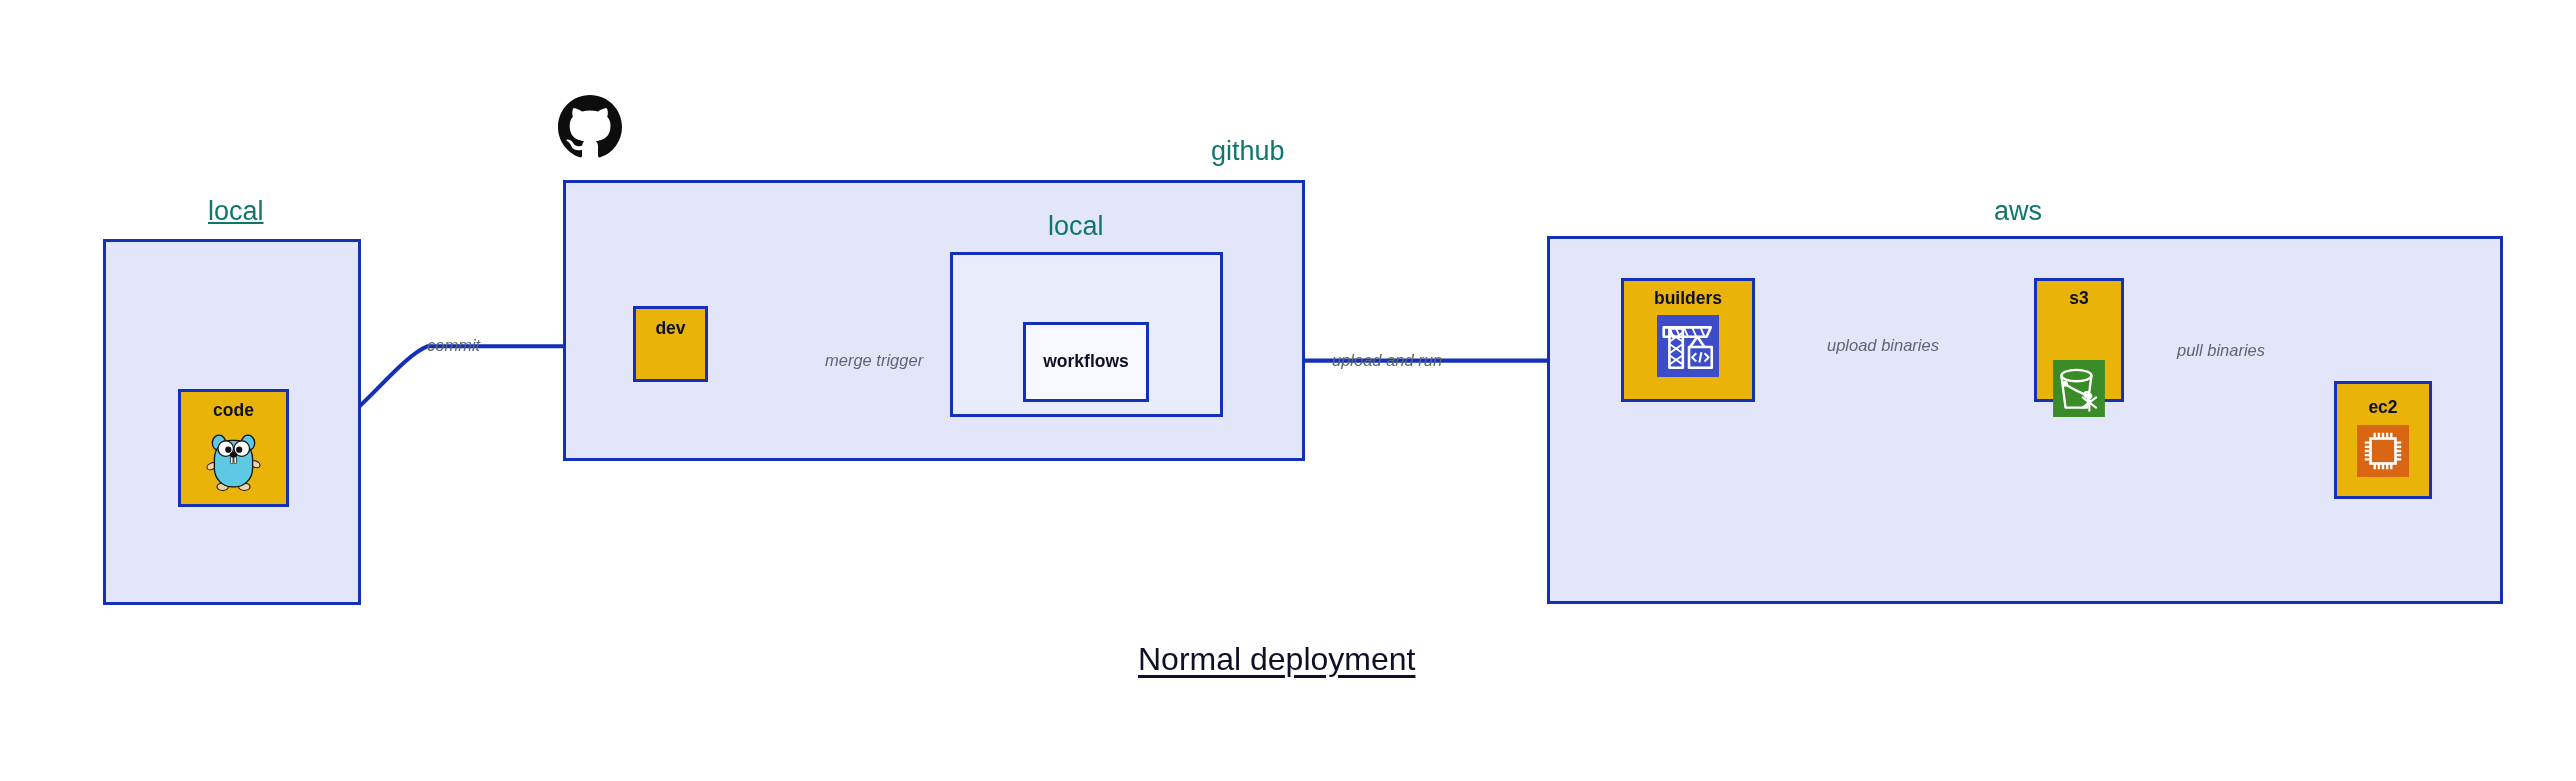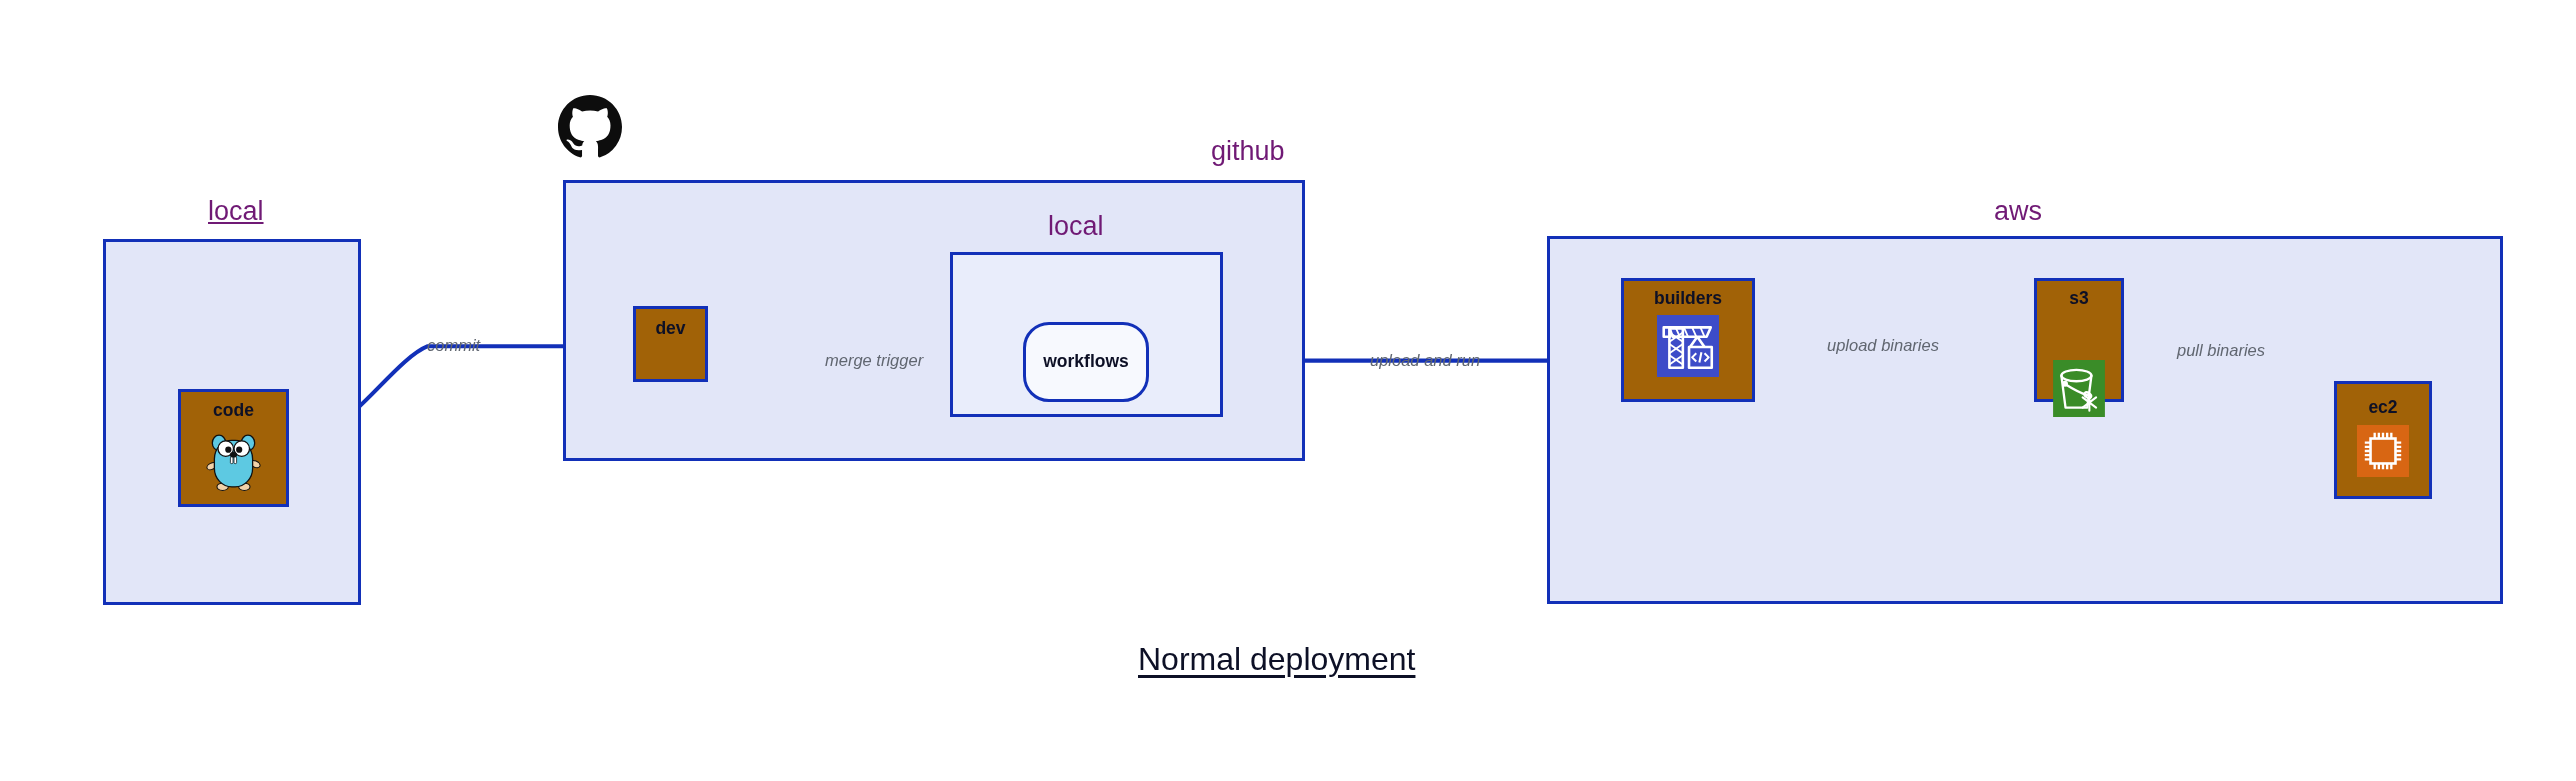--- a/index.html
+++ b/index.html
@@ -23,33 +23,33 @@
     position: absolute;
     box-sizing: border-box;
     border: 3.1px solid #1230B8;
     background: #E2E6F8;
   }
   .group.sub {
     background: #E9EDFB;
   }
   .group-label {
     position: absolute;
-    color: #701a75;
+    color: #0f766e;
     font-size: 27px;
     font-weight: 400;
     line-height: 1;
     white-space: nowrap;
   }
 
   
   .node {
     position: absolute;
     box-sizing: border-box;
     border: 3.1px solid #1230B8;
-    background: #a16207;
+    background: #eab308;
     display: flex;
     flex-direction: column;
     align-items: center;
   }
   .node-label {
     color: #0D1026;
     font-size: 17.5px;
     font-weight: 700;
     line-height: 1;
     white-space: nowrap;
@@ -179,21 +179,21 @@
   </div>
 
   <div class="node" style="left:633px; top:306px; width:75px; height:76px; padding-top:11.3px;">
     <div class="node-label">dev</div>
   </div>
 
   <div class="group sub" style="left:950px; top:252px; width:273px; height:165px;"></div>
   <div class="group-label" style="left:1048px; top:213px;">local</div>
 
   <div class="node" style="left:1023px; top:322px; width:126px; height:80px;
-              justify-content:center; background:#F7F9FE;border-radius:26px;">
+              justify-content:center; background:#F7F9FE;">
     <div class="node-label">workflows</div>
   </div>
 
   <div class="group" style="left:1547px; top:236px; width:956px; height:368px;"></div>
   <div class="group-label" style="left:1994px; top:198px;">aws</div>
 
   <div class="node" style="left:1621px; top:278px; width:134px; height:124px; padding-top:9.3px;">
     <div class="node-label">builders</div>
     <div class="node-icon" style="margin-top:7.2px;">
       <svg width="62" height="62" viewBox="0 0 120 120" xmlns="http://www.w3.org/2000/svg">
@@ -256,21 +256,21 @@
           <path d="M74 34 L85 34 M74 42 L85 42 M74 50 L85 50 M74 58 L85 58 M74 66 L85 66"></path>
         </g>
       </svg>
     </div>
   </div>
 
   <div class="edge-label" style="left:427px; top:337px;">commit</div>
 
   <div class="edge-label" style="left:825px; top:352px;">merge trigger</div>
 
-  <div class="edge-label" style="left:1370px; top:352px;">upload and run</div>
+  <div class="edge-label" style="left:1332px; top:352px;">upload and run</div>
 
   <div class="edge-label" style="left:1827px; top:337px;">upload binaries</div>
 
   <div class="edge-label" style="left:2177px; top:342px;">pull binaries</div>
 
   <div id="diagram-title" style="left:1132px; top:643px;">Normal deployment</div>
 
 </div>
 
 

